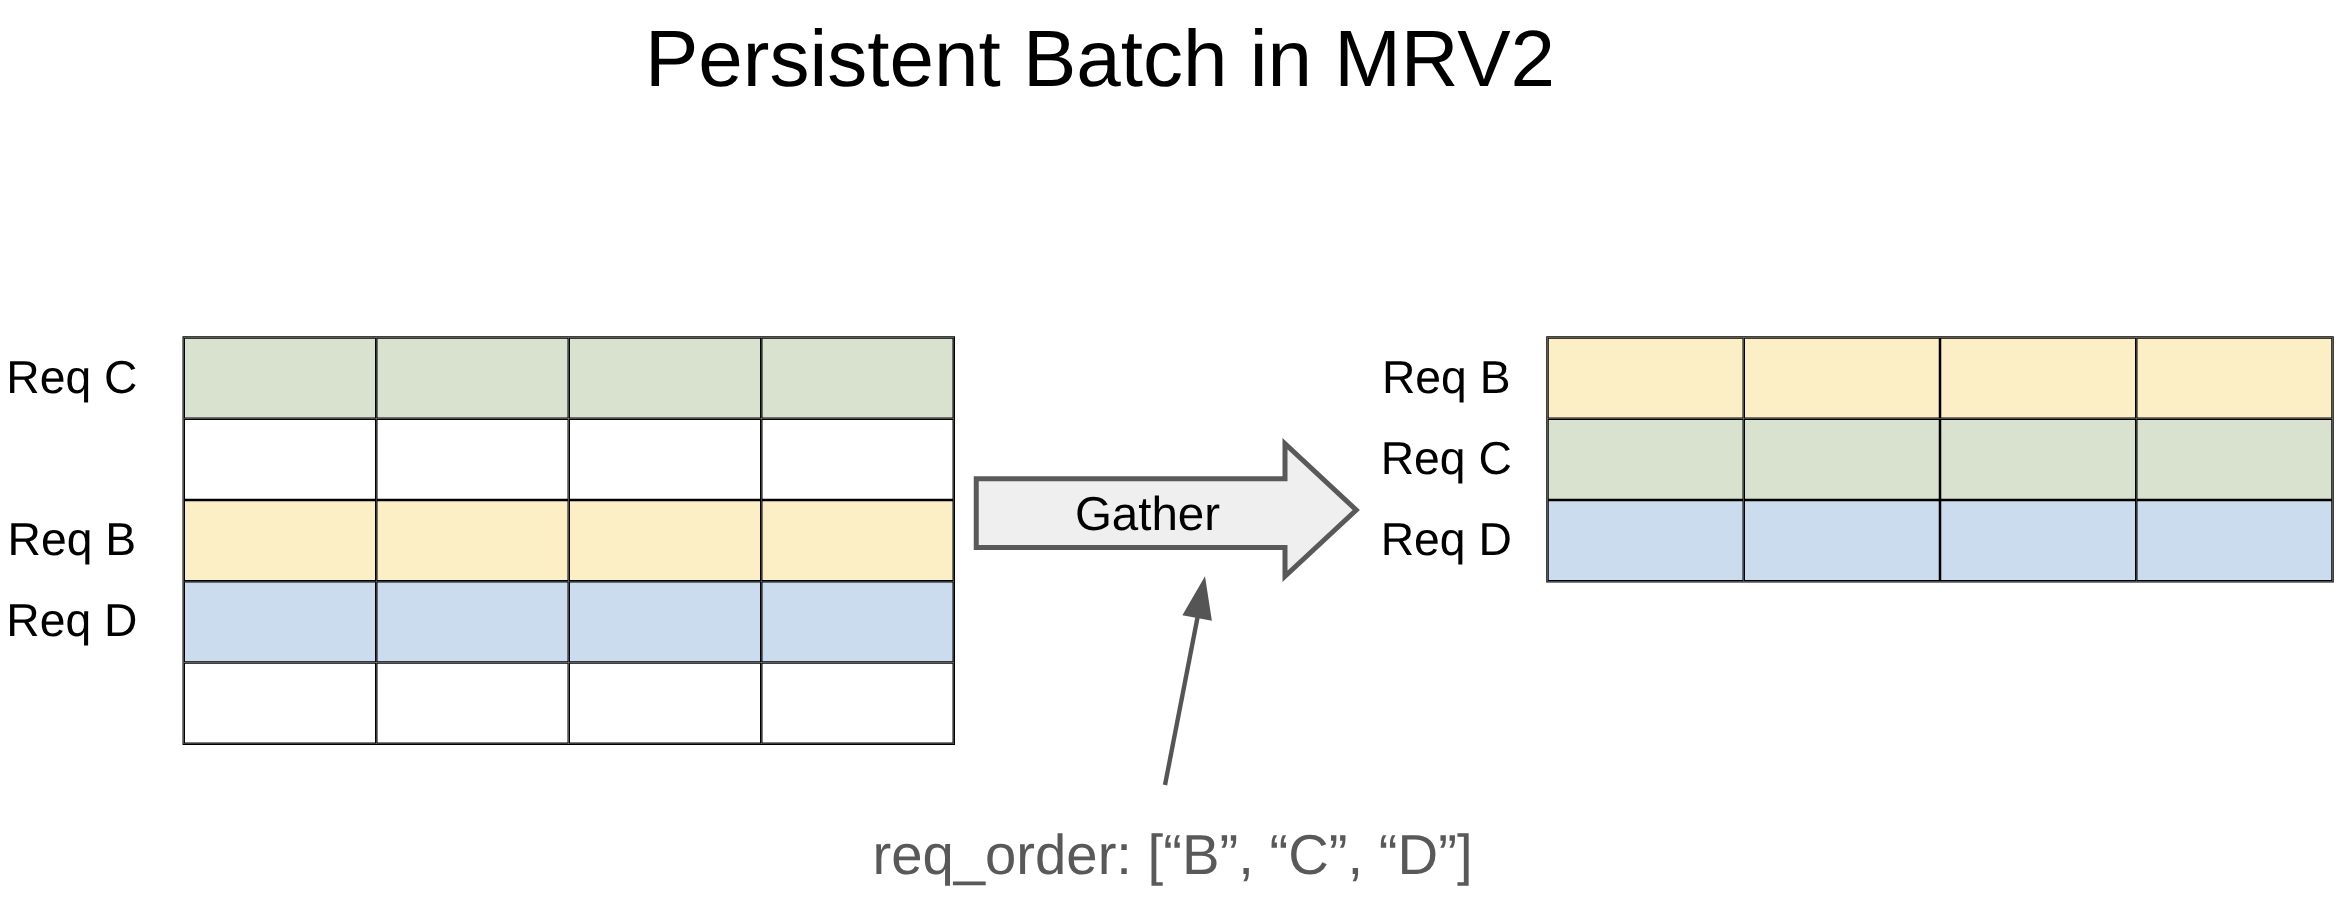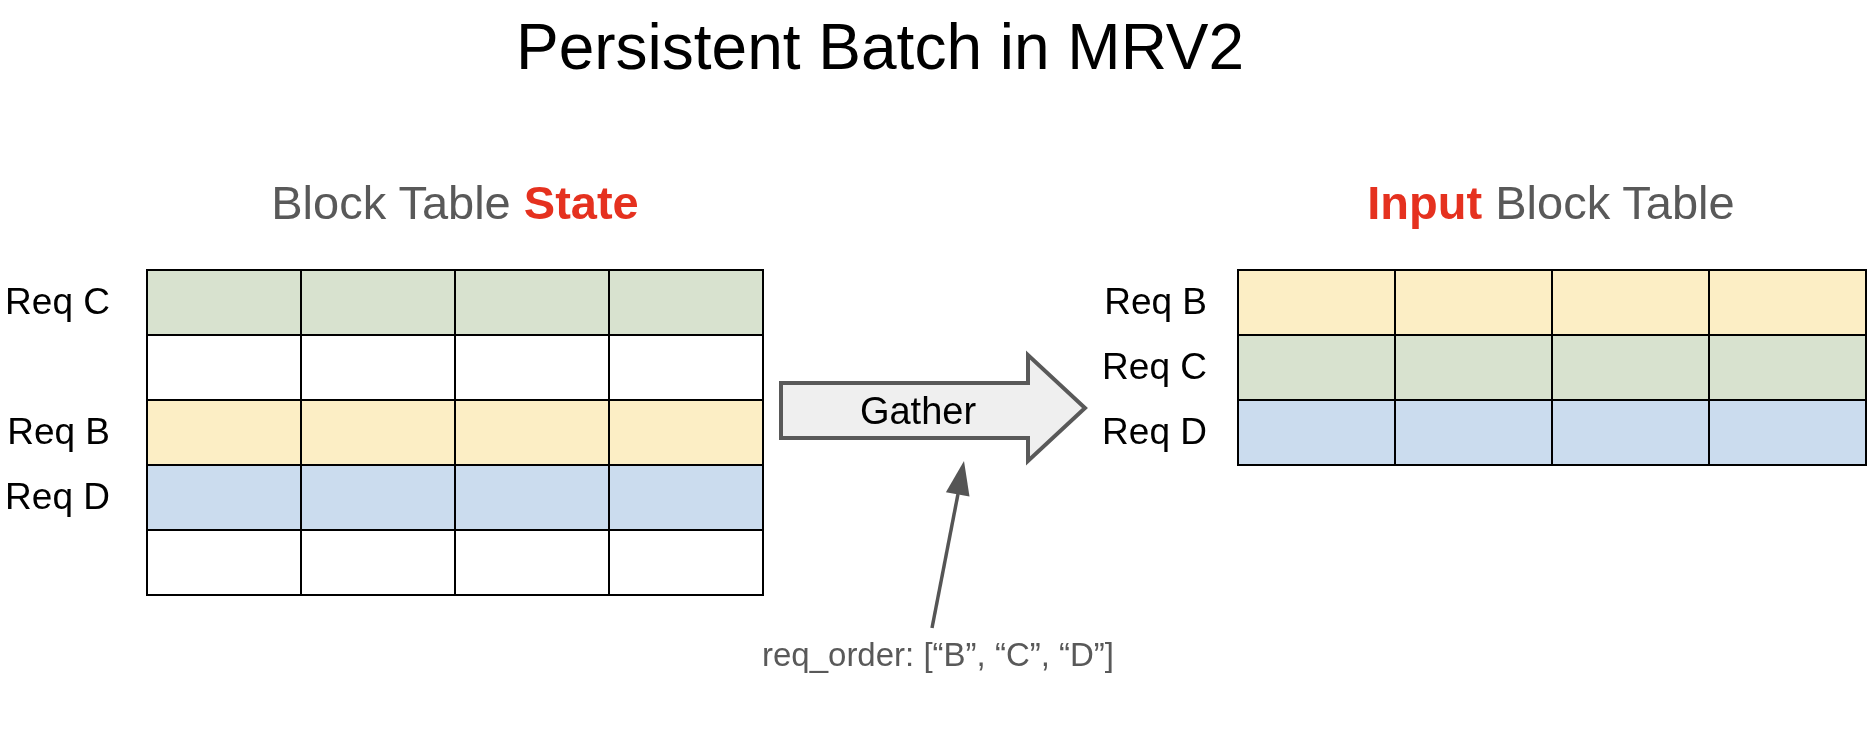--- a/index.html
+++ b/index.html
@@ -25,21 +25,21 @@
   }
   .heading.left  { left: 455px; }
   .heading.right { left: 1551px; }
   .hd-gray { color: var(--heading-gray); }
   .hd-red  { color: var(--highlight-red); font-weight: bold; }
 
   .table-block { position: absolute; display: flex; align-items: flex-start; }
   #left-block  { left: 5px;    top: 269px; }
   #right-block { left: 1107px; top: 269px; }
 
-  .row-labels { display: flex; flex-direction: column; }
+  .row-labels { display: flex; flex-direction: column; align-items: center; }
   #left-block  .row-labels { width: 141px; }
   #right-block .row-labels { width: 130px; }
   .label-slot {
     height: 65px; display: flex; align-items: center; justify-content: flex-end;
     font-size: 37px; color: #000; white-space: nowrap;
   }
   #left-block  .label-slot { padding-right: 36px; }
   #right-block .label-slot { padding-right: 30px; }
 
   .block-grid {
@@ -64,35 +64,33 @@
     stroke-linejoin: miter;
   }
   .gather-label {
     font-family: "Liberation Sans", sans-serif;
     font-size: 38px; fill: #000;
   }
   .anno-line { stroke: var(--annotation-arrow); stroke-width: 3.5; }
   .anno-head { fill: var(--annotation-arrow); }
 
   .annotation {
-    position: absolute; top: 636px; left: 938px;
+    position: absolute; top: 658px; left: 938px;
     transform: translateX(-50%);
-    font-size: 33px; color: var(--heading-gray); white-space: nowrap;
+    font-size: 45px; color: var(--heading-gray); white-space: nowrap;
   }
 </style>
 </head>
 <body>
 
 <div class="canvas">
 
   <div class="title">Persistent Batch in MRV2</div>
 
-  <div class="heading left"><span class="hd-gray">Block Table </span><span class="hd-red">State</span></div>
 
-  <div class="heading right"><span class="hd-red">Input</span><span class="hd-gray"> Block Table</span></div>
 
   <div class="table-block" id="left-block">
     <div class="row-labels" id="left-labels">
         <div class="label-slot">Req C</div>
         <div class="label-slot"></div>
         <div class="label-slot">Req B</div>
         <div class="label-slot">Req D</div>
         <div class="label-slot"></div>
       </div>
     <div class="block-grid" id="left-grid">

